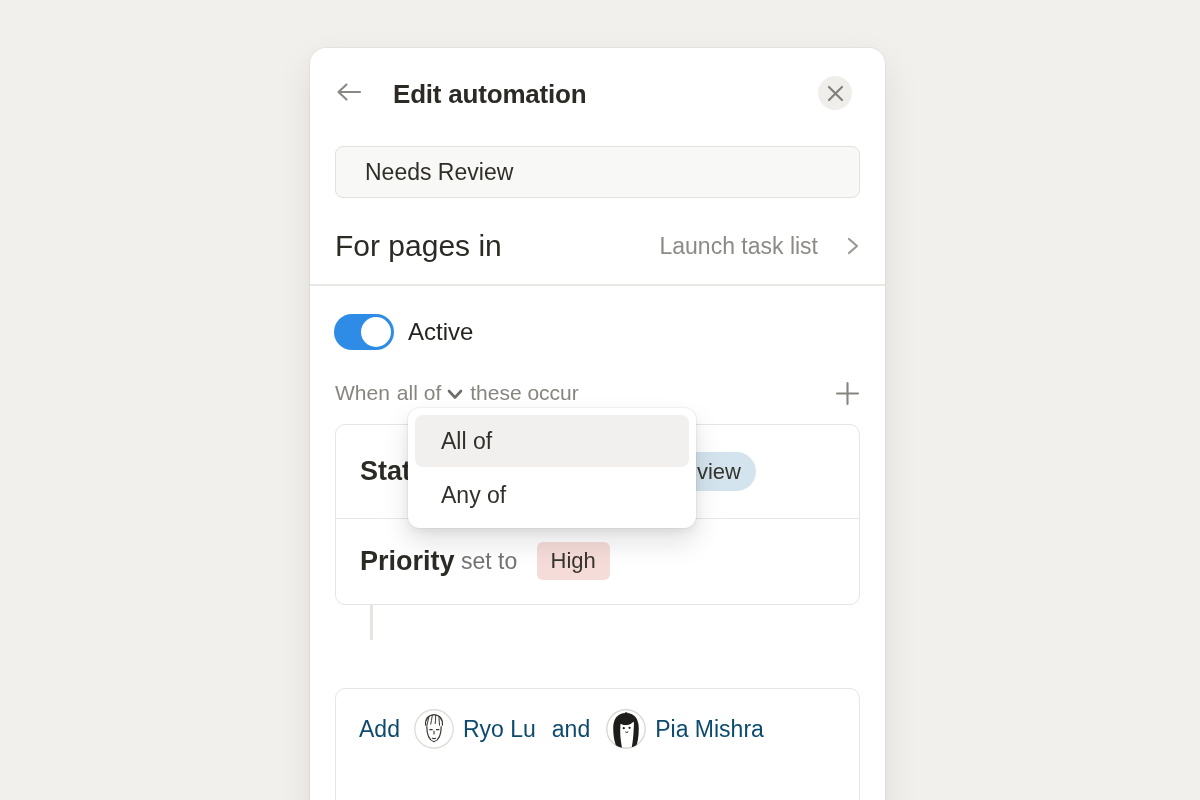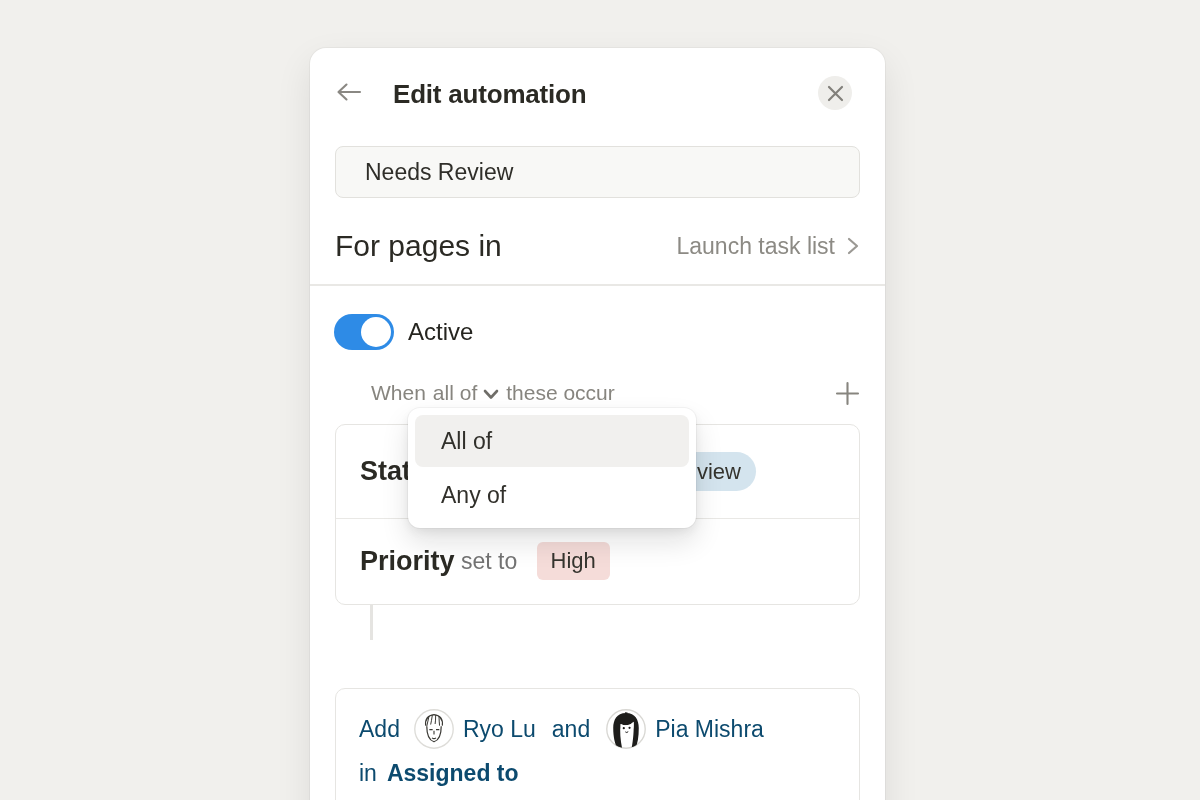--- a/index.html
+++ b/index.html
@@ -21,32 +21,32 @@
   .close-btn{position:absolute;left:508px;top:28px;width:34px;height:34px;border-radius:50%;background:#EFEEEB;display:flex;align-items:center;justify-content:center;cursor:pointer;}
   
   .name-input{
     position:absolute;left:25px;top:98px;width:525px;height:52px;box-sizing:border-box;
     background:#F8F8F6;border:1px solid #E2E1DD;border-radius:8px;
     font-family:inherit;font-size:23px;color:#2F2E29;padding:0 29px;outline:none;
   }
   
   .scope-row{position:absolute;left:25px;top:180px;width:525px;height:36px;display:flex;align-items:center;justify-content:space-between;}
   .scope-label{font-size:30px;color:#2B2A24;}
-  .scope-value{display:flex;align-items:center;gap:11px;cursor:pointer;}
+  .scope-value{display:flex;align-items:center;gap:28px;cursor:pointer;}
   .scope-value span{font-size:23px;color:#8C8A84;}
   
   .divider{position:absolute;left:0;top:236px;width:575px;height:2px;background:#E9E8E5;}
   
   .active-row{position:absolute;left:24px;top:266px;display:flex;align-items:center;gap:14px;}
   .toggle{position:relative;width:60px;height:36px;border-radius:18px;background:var(--accent-blue,#2E8BE6);cursor:pointer;}
   .toggle .knob{position:absolute;top:3px;right:3px;width:30px;height:30px;border-radius:50%;background:#fff;}
   .active-label{font-size:24px;font-weight:500;color:#262520;}
   
   .when-row{position:absolute;left:25px;top:332px;width:525px;display:flex;align-items:center;justify-content:space-between;}
-  .when-left{display:flex;align-items:center;gap:7px;font-size:21px;color:#87857F;margin-left:36px;}
+  .when-left{display:flex;align-items:center;gap:7px;font-size:21px;color:#87857F;}
   .when-selector{display:flex;align-items:center;gap:6px;cursor:pointer;}
   .plus-btn{width:26px;height:26px;display:flex;align-items:center;justify-content:center;cursor:pointer;}
   .dothis-row{position:absolute;left:25px;top:600px;width:525px;display:flex;align-items:center;justify-content:space-between;}
   .section-label{font-size:21px;color:#87857F;}
   
   .trigger-card{position:absolute;left:25px;top:376px;width:525px;height:181px;box-sizing:border-box;border:1.5px solid #E6E5E2;border-radius:10px;background:#fff;}
   .cond-row{position:relative;display:flex;align-items:center;padding:0 24px;box-sizing:border-box;}
   .cond-row.status{height:93px;}
   .cond-row.priority{height:85px;border-top:1.5px solid #E9E8E5;}
   .prop-name{font-size:27px;font-weight:700;color:#2B2A24;white-space:pre;}
@@ -197,19 +197,15 @@
             <path d="M17 3 L18 7 L19.5 3.2 Z" fill="#1E1D1B"></path>
             <path d="M13.2 13.5 C16.5 15.5 22 15.2 24.8 11.5 C25.2 16.5 24.3 20.5 21.8 22.6 C19.5 24.5 15.8 23.8 14.5 20.8 C13.7 18.7 13.2 16 13.2 13.5 Z" fill="#FFFFFF"></path>
             <circle cx="16" cy="17.3" r="1" fill="#1E1D1B"></circle>
             <circle cx="21.2" cy="16.9" r="1" fill="#1E1D1B"></circle>
             <path d="M17.4 20.6 Q18.7 21.8 20 20.4" fill="none" stroke="#1E1D1B" stroke-width="0.9"></path>
           </g>
         </svg>
       </span>
       <span>Pia Mishra</span>
     </div>
-    <div class="action-line2">
-      <span class="mr10">in</span>
-      <span class="bold">Assigned to</span>
-    </div>
   </div>
 
 </div>
 
 </body></html>

